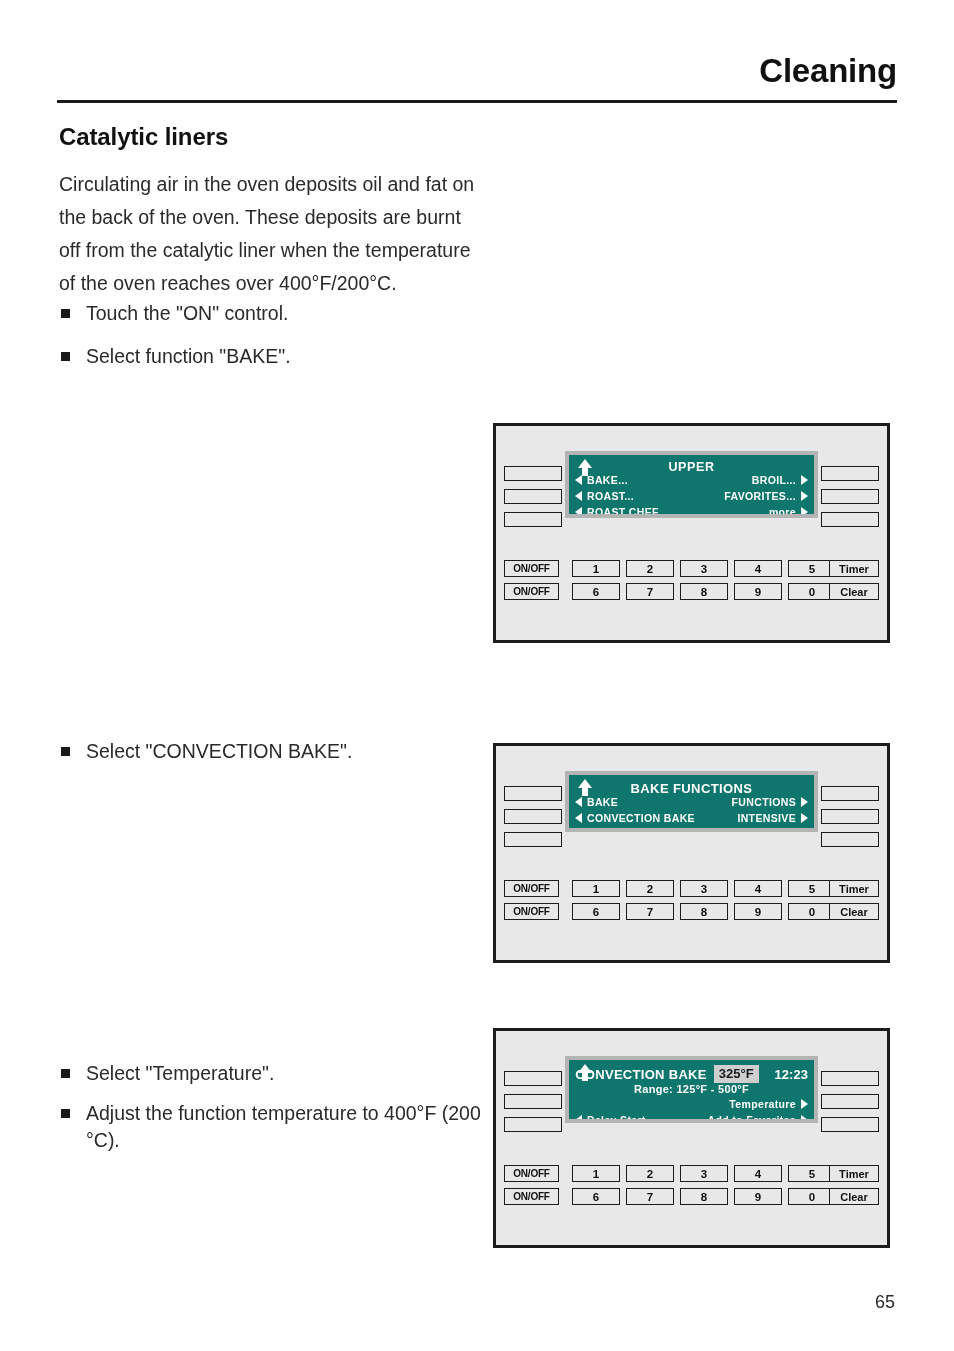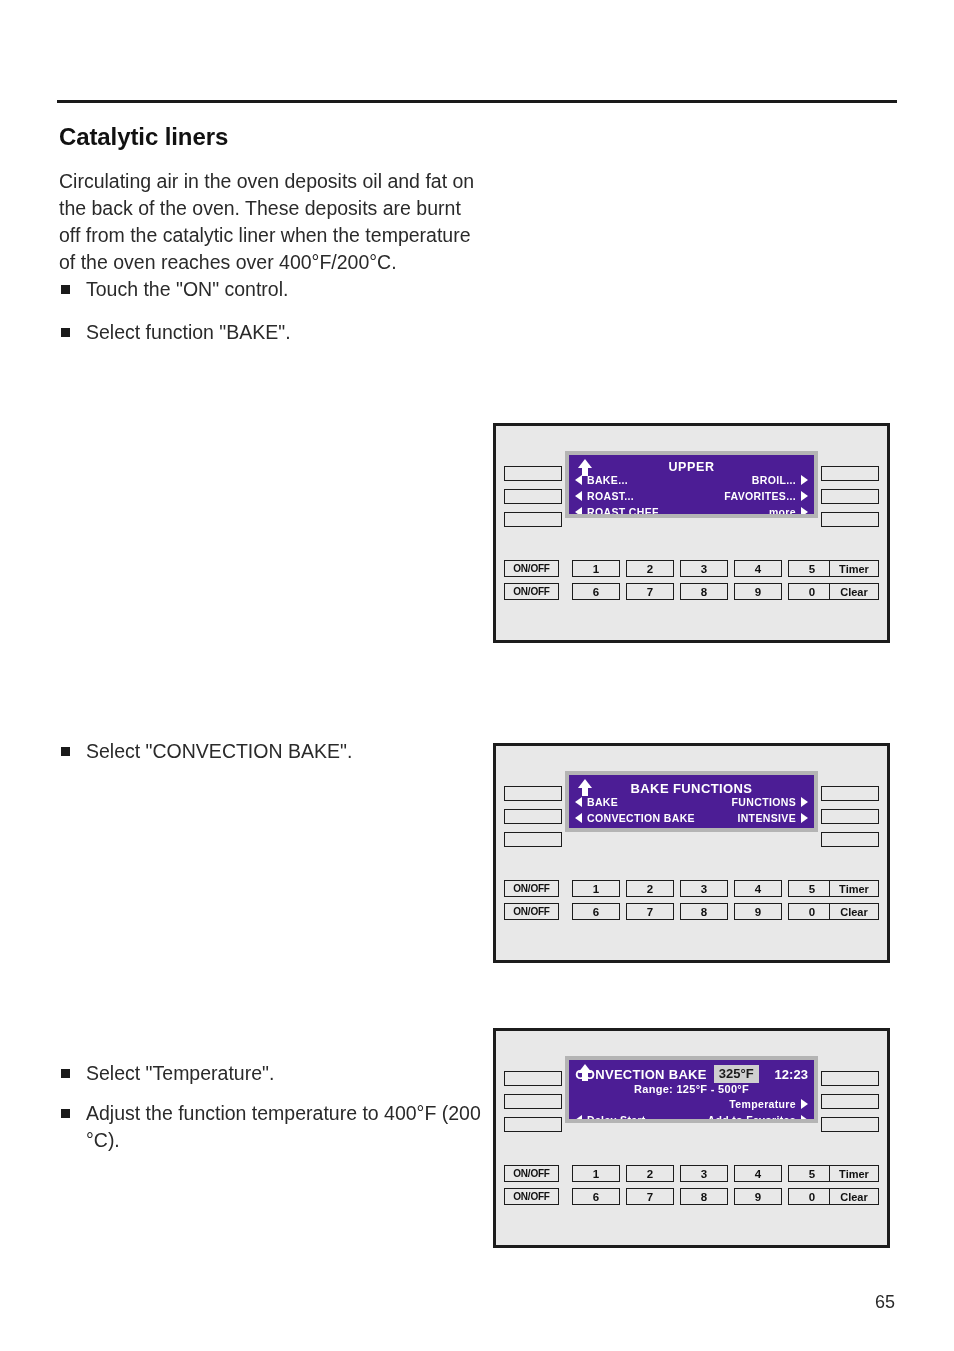--- a/index.html
+++ b/index.html
@@ -23,21 +23,21 @@
     background:#1a1a1a;
   }
 
   
   .col-left { position:absolute; left:59px; top:123px; width:420px; }
   .h2 {
     font-size:24px; font-weight:bold; color:#111;
     letter-spacing:-0.1px; margin-bottom:17px;
   }
   .body-p {
-    font-size:19.5px; line-height:27px; color:#2a2a2a;
+    font-size:19.5px; line-height:33px; color:#2a2a2a;
   }
   .h3 {
     font-size:18.5px; font-weight:bold; color:#111;
     margin-top:35px; margin-bottom:22px;
   }
   .bullet-list { list-style:none; }
   .bullet {
     position:relative; padding-left:27px;
     font-size:19.5px; line-height:26.5px; color:#2a2a2a;
     margin-bottom:16px;
@@ -56,21 +56,21 @@
   }
   .panel-side {
     position:absolute; display:flex; flex-direction:column; gap:8px;
   }
   .side-btn {
     width:58px; height:15px;
     background:#e8e8e8; border:1.6px solid #1c1c1c;
   }
   .lcd {
     position:absolute;
-    background:#4c1d95;
+    background:#0f766e;
     border:4px solid #b4b4b4;
     overflow:hidden;
   }
   .lcd-inner { position:relative; width:100%; height:100%; }
 
   .lcd-title {
     position:absolute; left:0; right:0; top:5px;
     text-align:center;
     color:#ffffff; font-weight:bold;
     font-size:12.5px; letter-spacing:0.6px;
@@ -154,20 +154,21 @@
   .page-num {
     position:absolute; right:59px; bottom:38px;
     font-size:18px; color:#2a2a2a;
   }
 </style>
 </head>
 <body>
 
 <div class="page">
 
+  <div class="header-title">Cleaning</div>
   <div class="header-rule"></div>
 
   <div class="col-left">
     <div class="h2">Catalytic liners</div>
     <div class="body-p">Circulating air in the oven deposits oil and fat on the back of the oven. These deposits are burnt off from the catalytic liner when the temperature of the oven reaches over 400°F/200°C.</div>
     <ul class="bullet-list">
       <li class="bullet">Touch the "ON" control.</li>
       <li class="bullet">Select function "BAKE".</li>
     </ul>
   </div>

